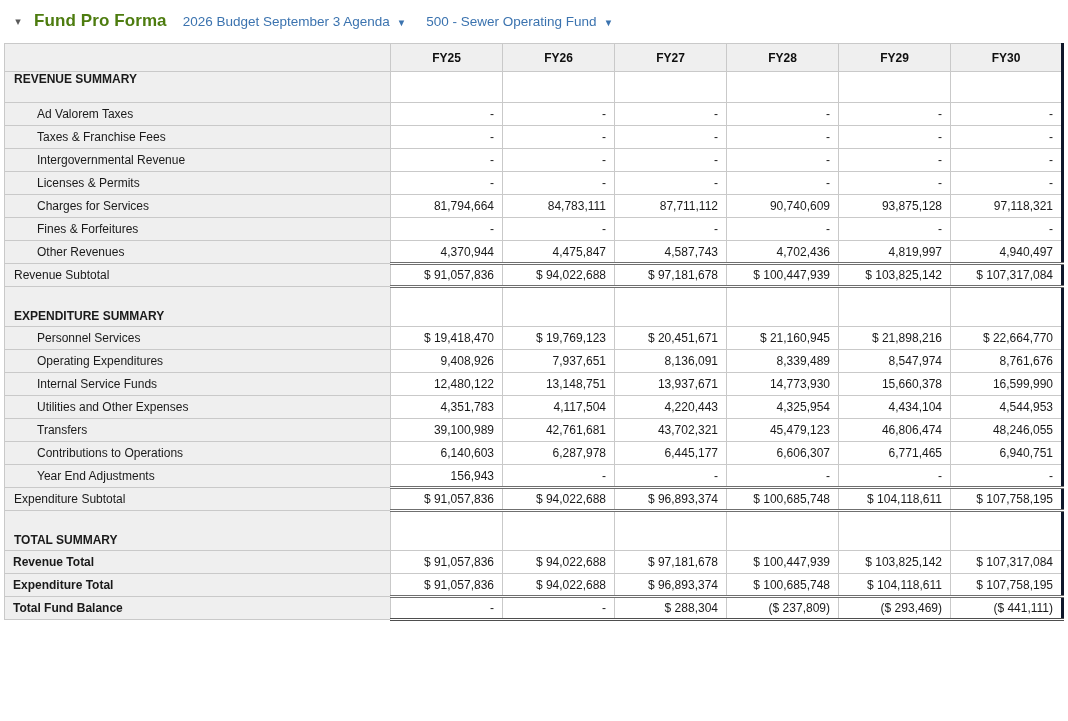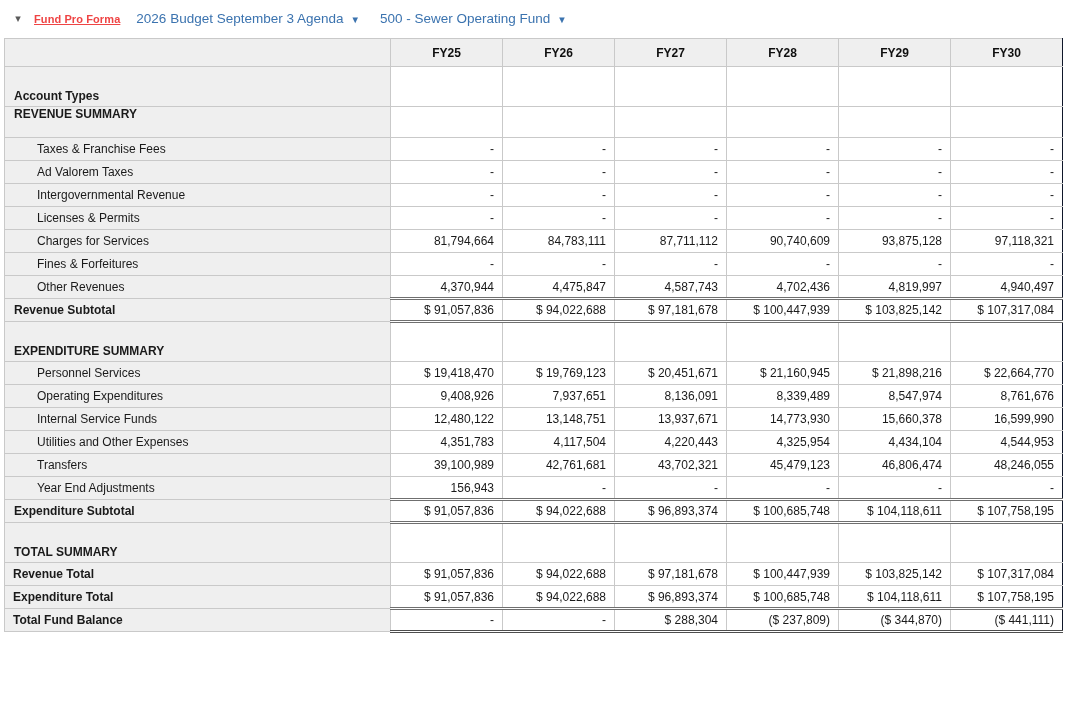--- a/index.html
+++ b/index.html
@@ -6,21 +6,21 @@
   body {
     width:1068px; height:721px; background:#ffffff; overflow:hidden;
     font-family:"Liberation Sans", sans-serif; color:#111;
   }
   
   .topbar { display:flex; align-items:center; padding:11px 0 9px 8px; }
   .collapse-btn {
     width:20px; text-align:center; color:#5a5a5a; font-size:11px; cursor:pointer;
     user-select:none;
   }
-  .page-title { font-weight:bold; font-size:11px; color:#ef4444; margin:0 16px 0 6px; letter-spacing:0.1px;text-decoration:underline; }
+  .page-title { font-weight:bold; font-size:17px; color:#4d7c0f; margin:0 16px 0 6px; letter-spacing:0.1px; }
   .dd-link {
     color:#3b73af; font-size:13.5px; display:flex; align-items:center; gap:7px;
     margin-right:20px; cursor:pointer; user-select:none;
   }
   .dd-link .caret { font-size:9.5px; padding-top:2px; }
 
   
   table.proforma {
     border-collapse:collapse; table-layout:fixed;
     width:884px; margin:3px 15px 0 4px;
@@ -28,30 +28,30 @@
   }
   .proforma th, .proforma td { border:1px solid #c9c9c9; box-sizing:border-box; }
   .proforma th {
     background:#efefef; font-weight:bold; text-align:center;
     height:28px; font-size:12px; color:#0f0f0f;
   }
   .proforma td { height:23px; padding:0 8px; vertical-align:middle; }
   .proforma td.label { background:#efefef; text-align:left; color:#1a1a1a; }
   .proforma td.data { background:#ffffff; text-align:right; white-space:nowrap; color:#1a1a1a; }
   .proforma td.first-data, .proforma th.first-data { border-left:1px solid #8d8d8d; }
-  .proforma td.last-data, .proforma th.last-data { border-right:1px solid #0f172a; }
+  .proforma td.last-data, .proforma th.last-data { border-right:3px solid #0f172a; }
 
   tr.row-item td.label { padding-left:32px; }
 
   tr.row-section td, tr.row-section-sm td { vertical-align:bottom; }
   tr.row-section td { height:40px; padding-bottom:3px; }
   tr.row-section-sm td { height:31px; padding-bottom:16px; }
   tr.row-section td.label, tr.row-section-sm td.label { font-weight:bold; padding-left:9px; }
 
-  tr.row-subtotal td.label { font-weight:bold; padding-left:9px; }
+  tr.row-subtotal td.label { font-weight:normal; padding-left:9px; }
   tr.row-subtotal td.data { border-top:3px double #6f6f6f; border-bottom:3px double #6f6f6f; }
 
   tr.row-total td.label { font-weight:bold; }
   tr.row-total-end td.label { font-weight:bold; }
   tr.row-total-end td.data { border-bottom:3px double #6f6f6f; }
 
   tr.row-grand td.label { font-weight:bold; padding-left:8px; }
   tr.row-grand td.data { border-bottom:3px double #4e4e4e; }
 </style>
 </head>
@@ -85,49 +85,40 @@
       <th class="label"></th>
     <th class="first-data">FY25</th>
         <th>FY26</th>
         <th>FY27</th>
         <th>FY28</th>
         <th>FY29</th>
         <th class="last-data">FY30</th>
       </tr>
   </thead>
   <tbody>
-      <tr class="row-section">
-        <td class="label">Account Types</td>
-        <td class="data first-data"></td>
-        <td class="data"></td>
-        <td class="data"></td>
-        <td class="data"></td>
-        <td class="data"></td>
-        <td class="data last-data"></td>
-      </tr>
       <tr class="row-section-sm">
         <td class="label">REVENUE SUMMARY</td>
         <td class="data first-data"></td>
         <td class="data"></td>
         <td class="data"></td>
         <td class="data"></td>
         <td class="data"></td>
         <td class="data last-data"></td>
       </tr>
       <tr class="row-item">
+        <td class="label">Ad Valorem Taxes</td>
+        <td class="data first-data">-</td>
+        <td class="data">-</td>
+        <td class="data">-</td>
+        <td class="data">-</td>
+        <td class="data">-</td>
+        <td class="data last-data">-</td>
+      </tr>
+      <tr class="row-item">
         <td class="label">Taxes &amp; Franchise Fees</td>
-        <td class="data first-data">-</td>
-        <td class="data">-</td>
-        <td class="data">-</td>
-        <td class="data">-</td>
-        <td class="data">-</td>
-        <td class="data last-data">-</td>
-      </tr>
-      <tr class="row-item">
-        <td class="label">Ad Valorem Taxes</td>
         <td class="data first-data">-</td>
         <td class="data">-</td>
         <td class="data">-</td>
         <td class="data">-</td>
         <td class="data">-</td>
         <td class="data last-data">-</td>
       </tr>
       <tr class="row-item">
         <td class="label">Intergovernmental Revenue</td>
         <td class="data first-data">-</td>
@@ -230,20 +221,29 @@
       <tr class="row-item">
         <td class="label">Transfers</td>
         <td class="data first-data">39,100,989</td>
         <td class="data">42,761,681</td>
         <td class="data">43,702,321</td>
         <td class="data">45,479,123</td>
         <td class="data">46,806,474</td>
         <td class="data last-data">48,246,055</td>
       </tr>
       <tr class="row-item">
+        <td class="label">Contributions to Operations</td>
+        <td class="data first-data">6,140,603</td>
+        <td class="data">6,287,978</td>
+        <td class="data">6,445,177</td>
+        <td class="data">6,606,307</td>
+        <td class="data">6,771,465</td>
+        <td class="data last-data">6,940,751</td>
+      </tr>
+      <tr class="row-item">
         <td class="label">Year End Adjustments</td>
         <td class="data first-data">156,943</td>
         <td class="data">-</td>
         <td class="data">-</td>
         <td class="data">-</td>
         <td class="data">-</td>
         <td class="data last-data">-</td>
       </tr>
       <tr class="row-subtotal">
         <td class="label">Expenditure Subtotal</td>
@@ -280,17 +280,17 @@
         <td class="data">$ 100,685,748</td>
         <td class="data">$ 104,118,611</td>
         <td class="data last-data">$ 107,758,195</td>
       </tr>
       <tr class="row-grand">
         <td class="label">Total Fund Balance</td>
         <td class="data first-data">-</td>
         <td class="data">-</td>
         <td class="data">$ 288,304</td>
         <td class="data">($ 237,809)</td>
-        <td class="data">($ 344,870)</td>
+        <td class="data">($ 293,469)</td>
         <td class="data last-data">($ 441,111)</td>
       </tr>
     </tbody>
 </table>
 
 </body></html>

